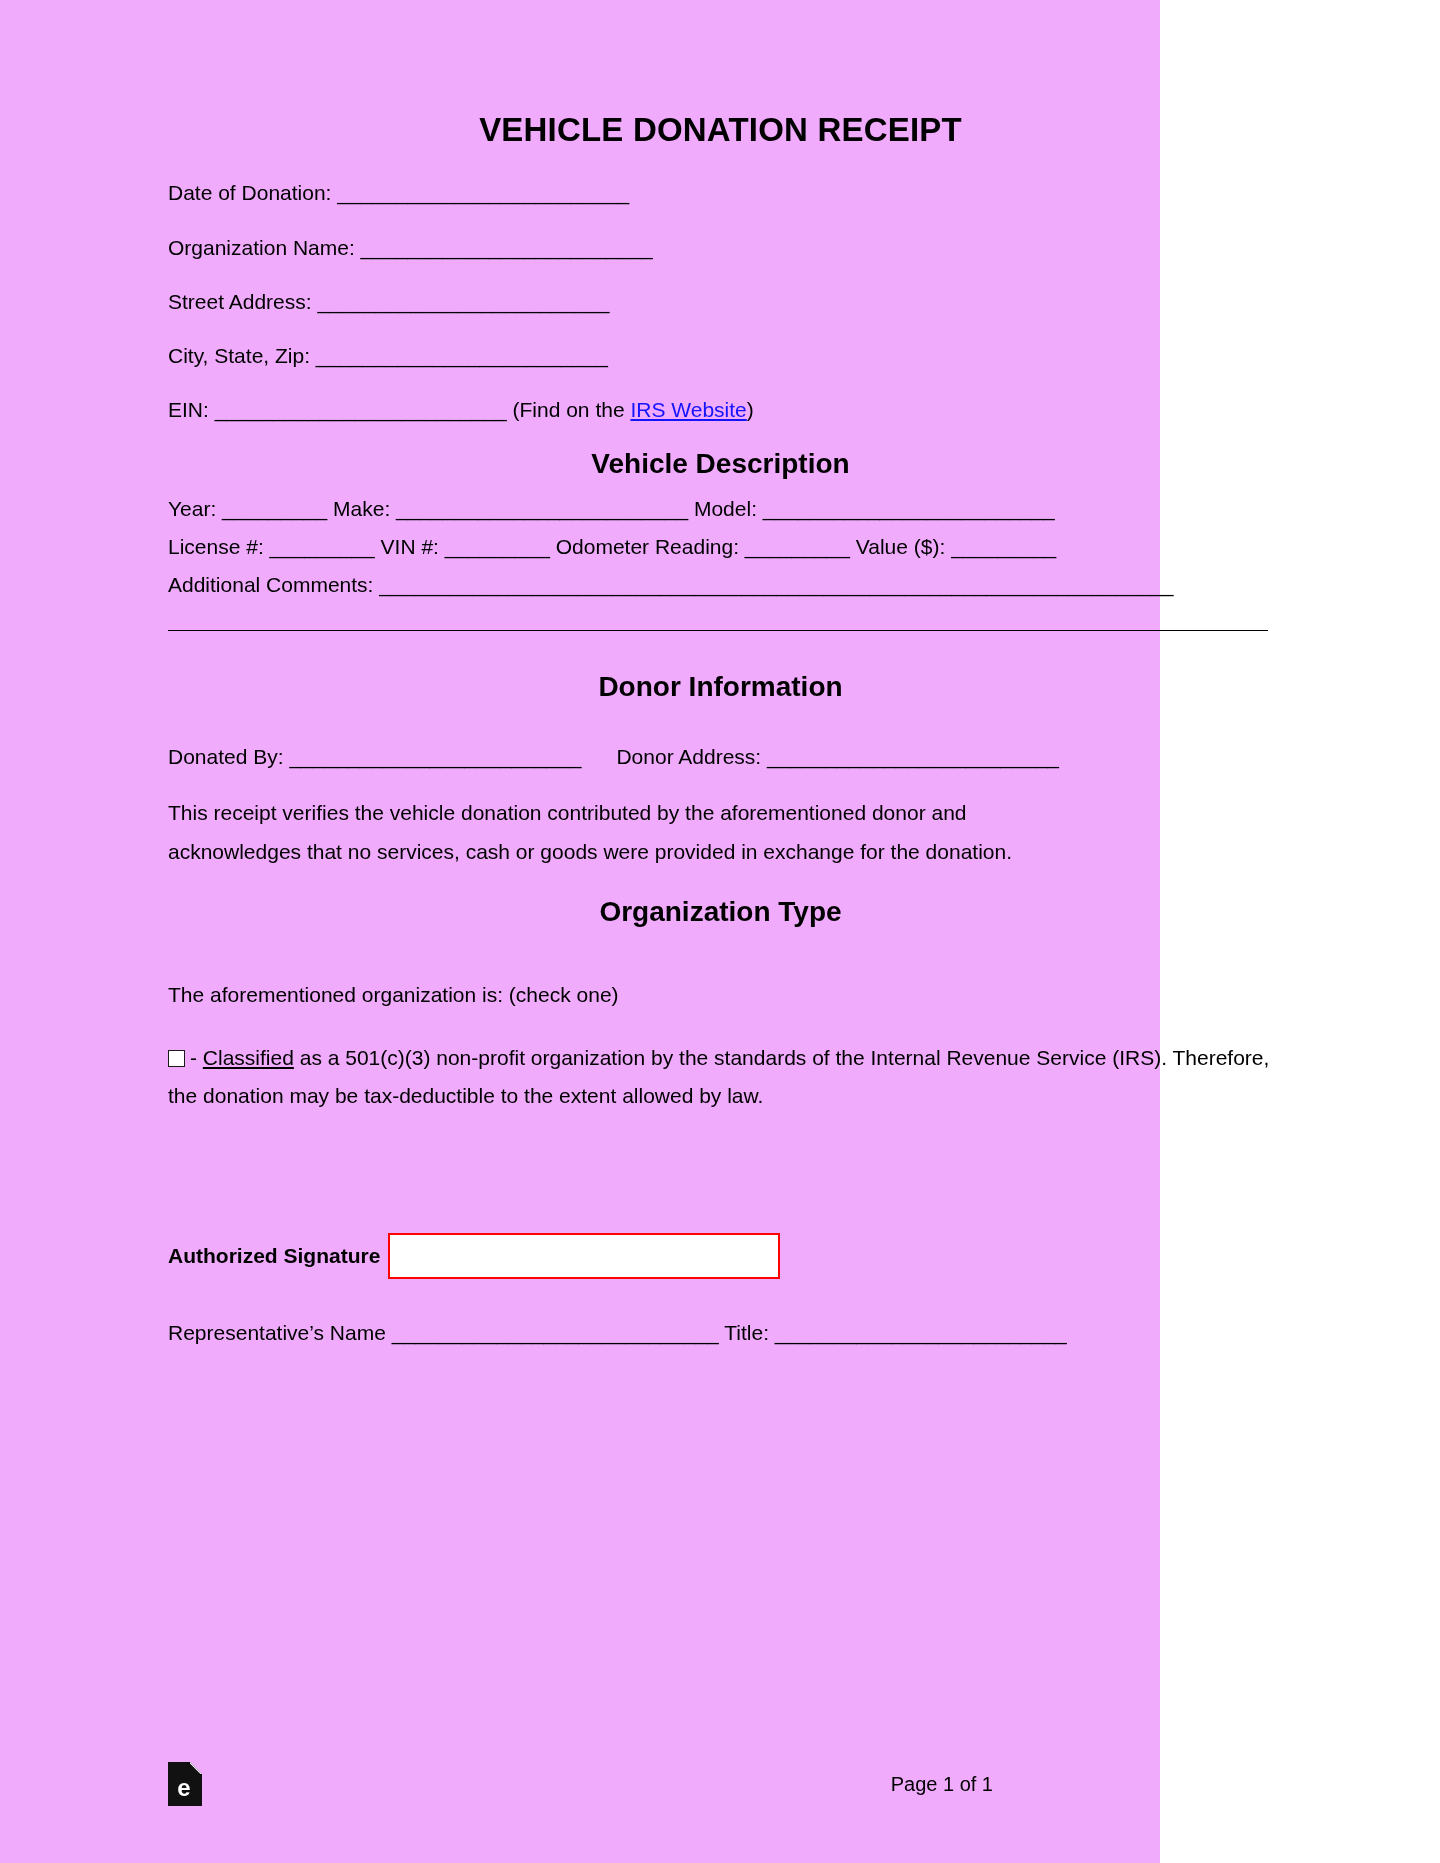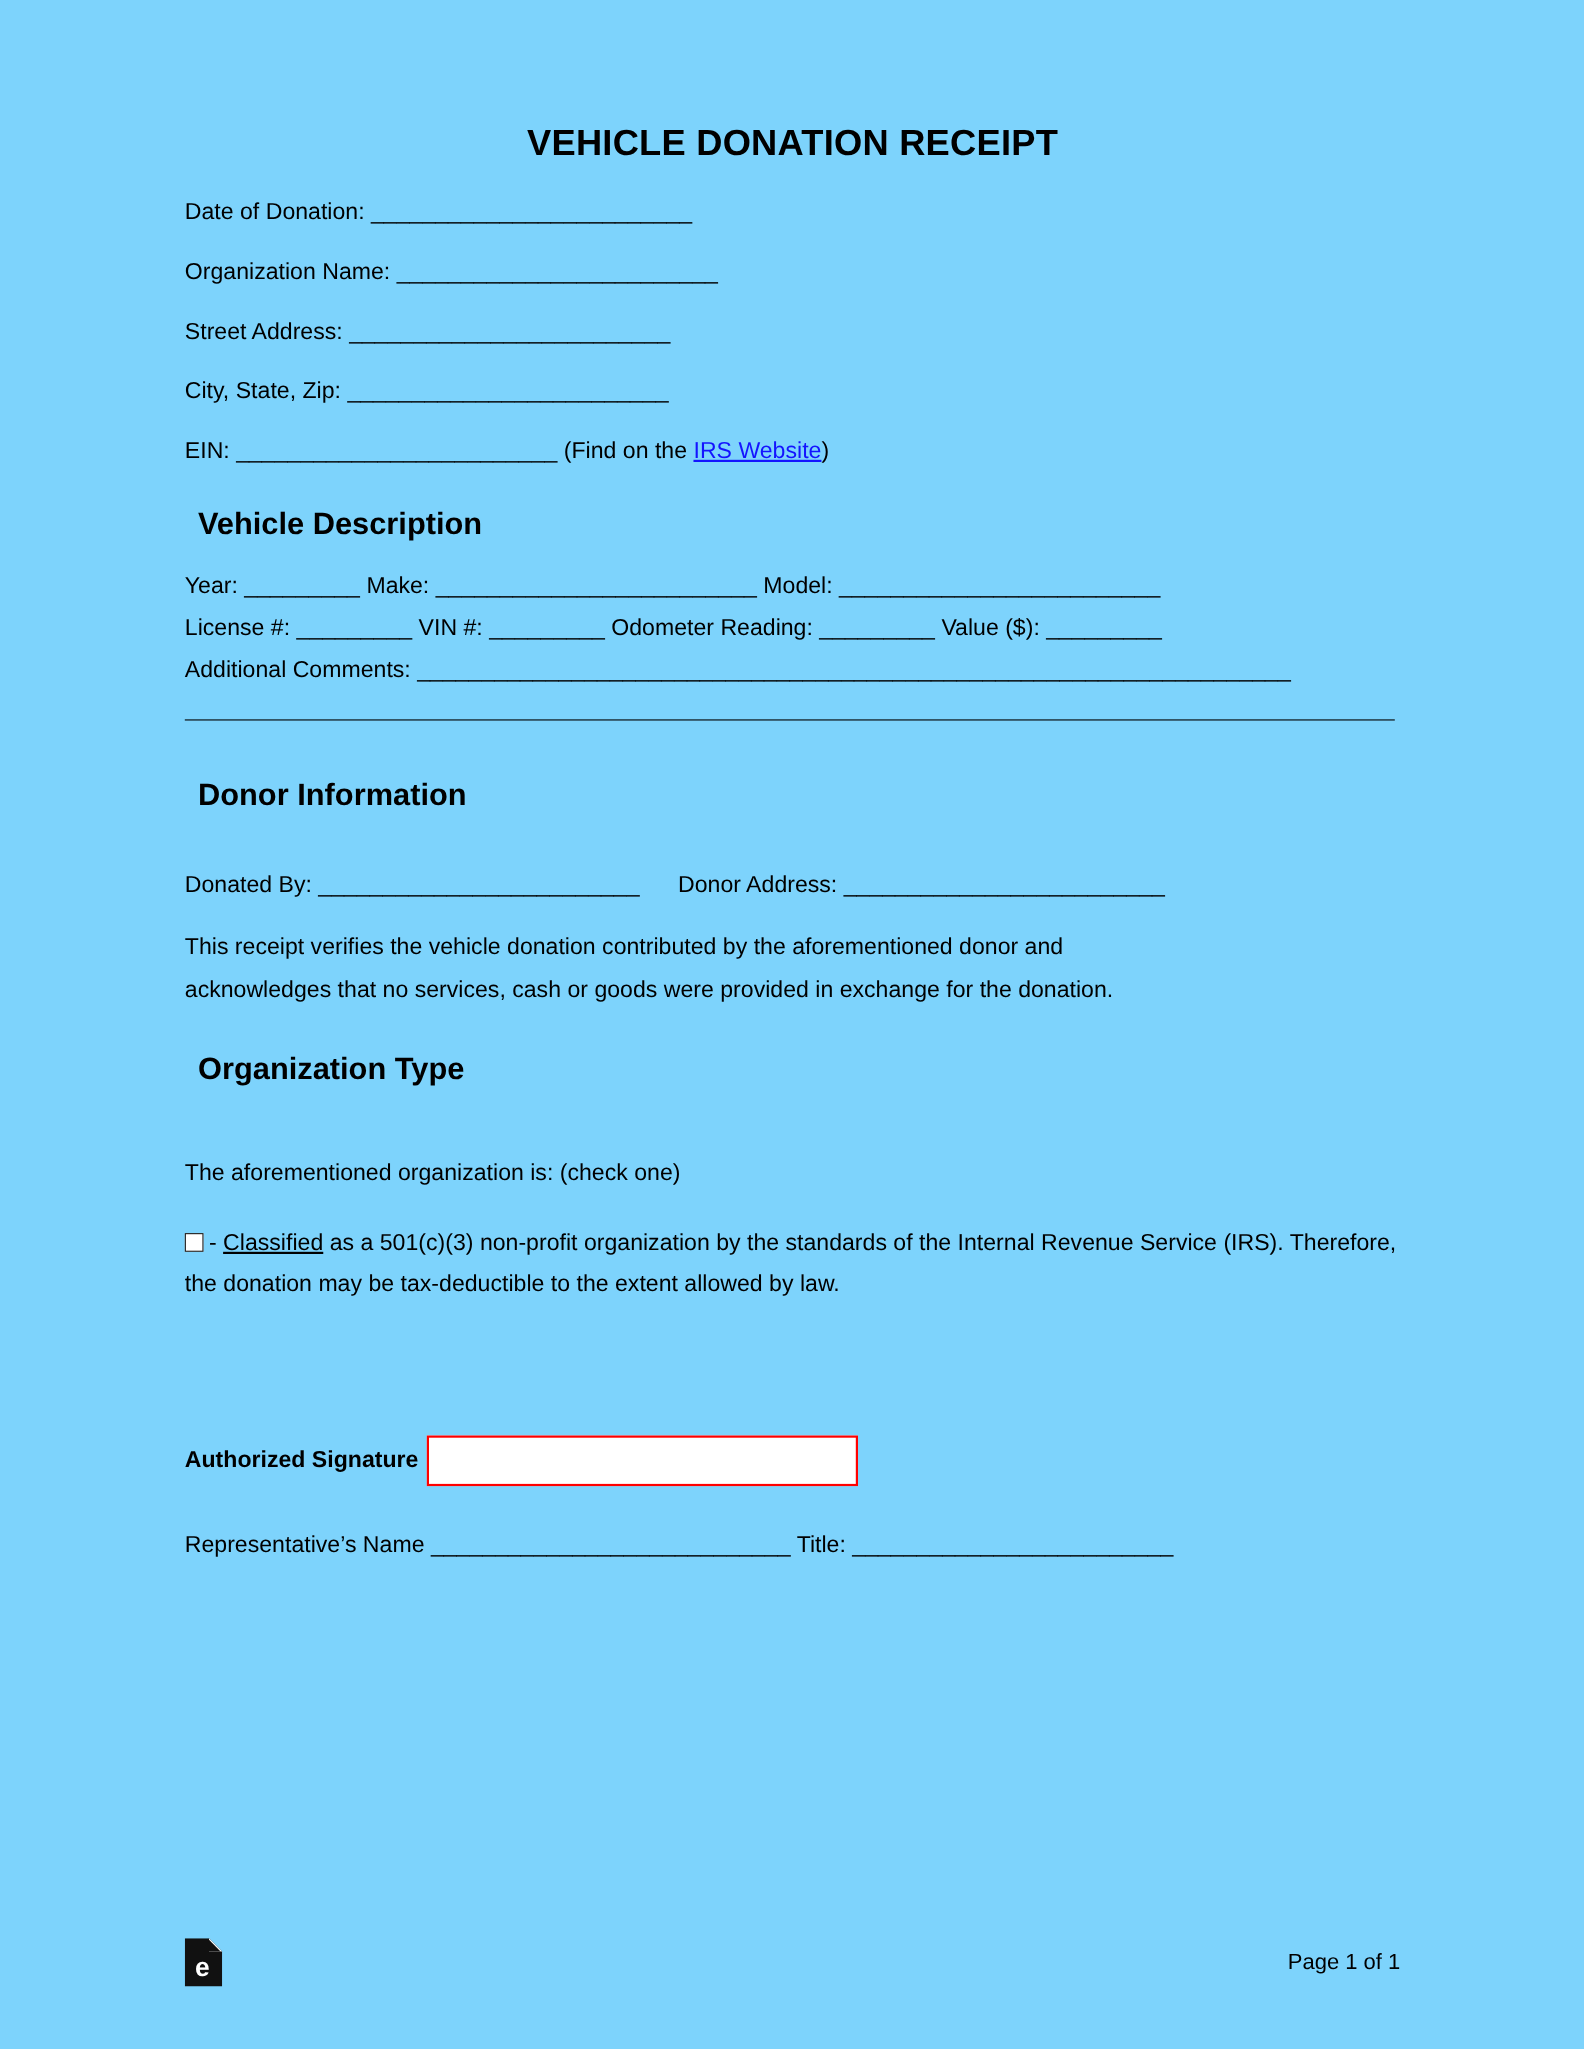--- a/index.html
+++ b/index.html
@@ -9,48 +9,49 @@
   }
   body {
     width: 1440px;
     height: 1863px;
     font-family: "Liberation Sans", sans-serif;
     color: #000000;
     position: relative;
     overflow: hidden;
   }
   .page {
-    width: 1440px;
+    width: 1160px;
     height: 1863px;
     position: relative;
     box-sizing: border-box;
     padding: 0;
-    background: #7dd3fc;
+    background: #f0abfc;
   }
   .content {
     position: absolute;
     left: 168px;
     top: 0;
     width: 1105px;
   }
 
   
   .doc-title {
     text-align: center;
     font-size: 33px;
     font-weight: bold;
     letter-spacing: 0.2px;
     margin: 0;
     padding-top: 112px;
     line-height: 1.1;
   }
   .section-title {
+    text-align: center;
     font-size: 28px;
     font-weight: bold;
-    margin: 12px;
+    margin: 0;
     line-height: 1.15;
   }
 
   
   .field-row {
     font-size: 21px;
     line-height: 1.25;
     white-space: nowrap;
   }
   .para {

